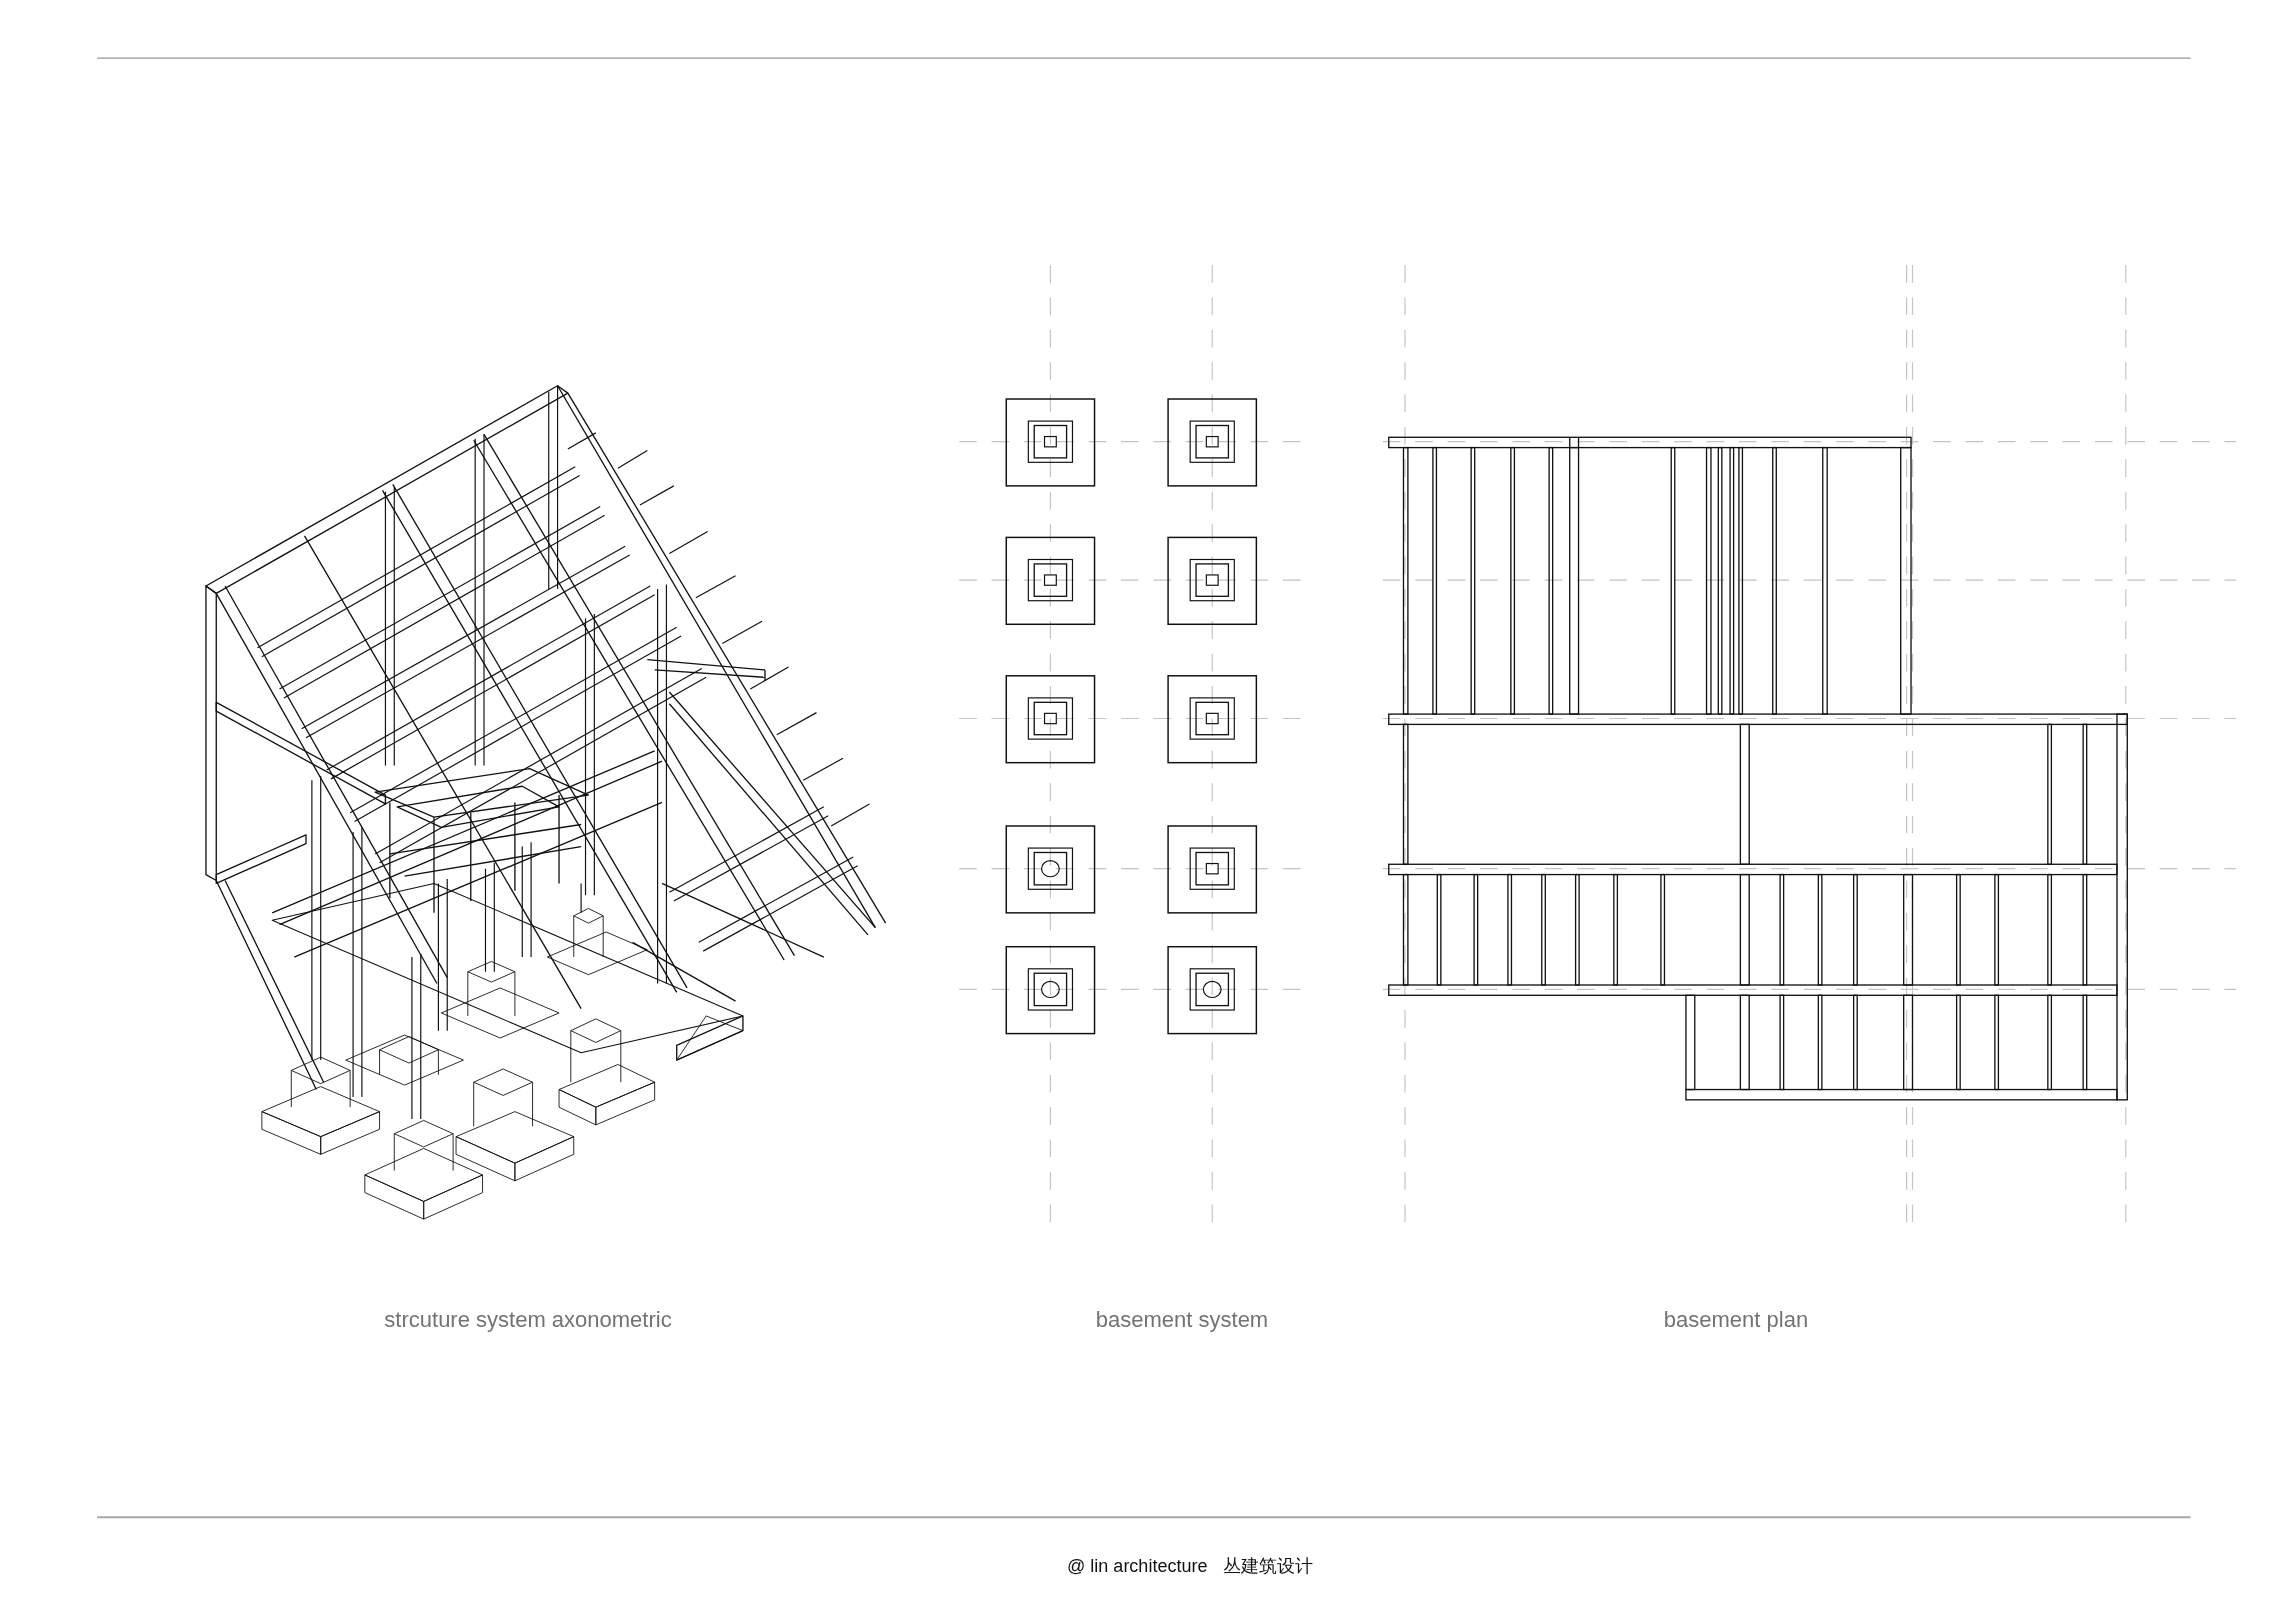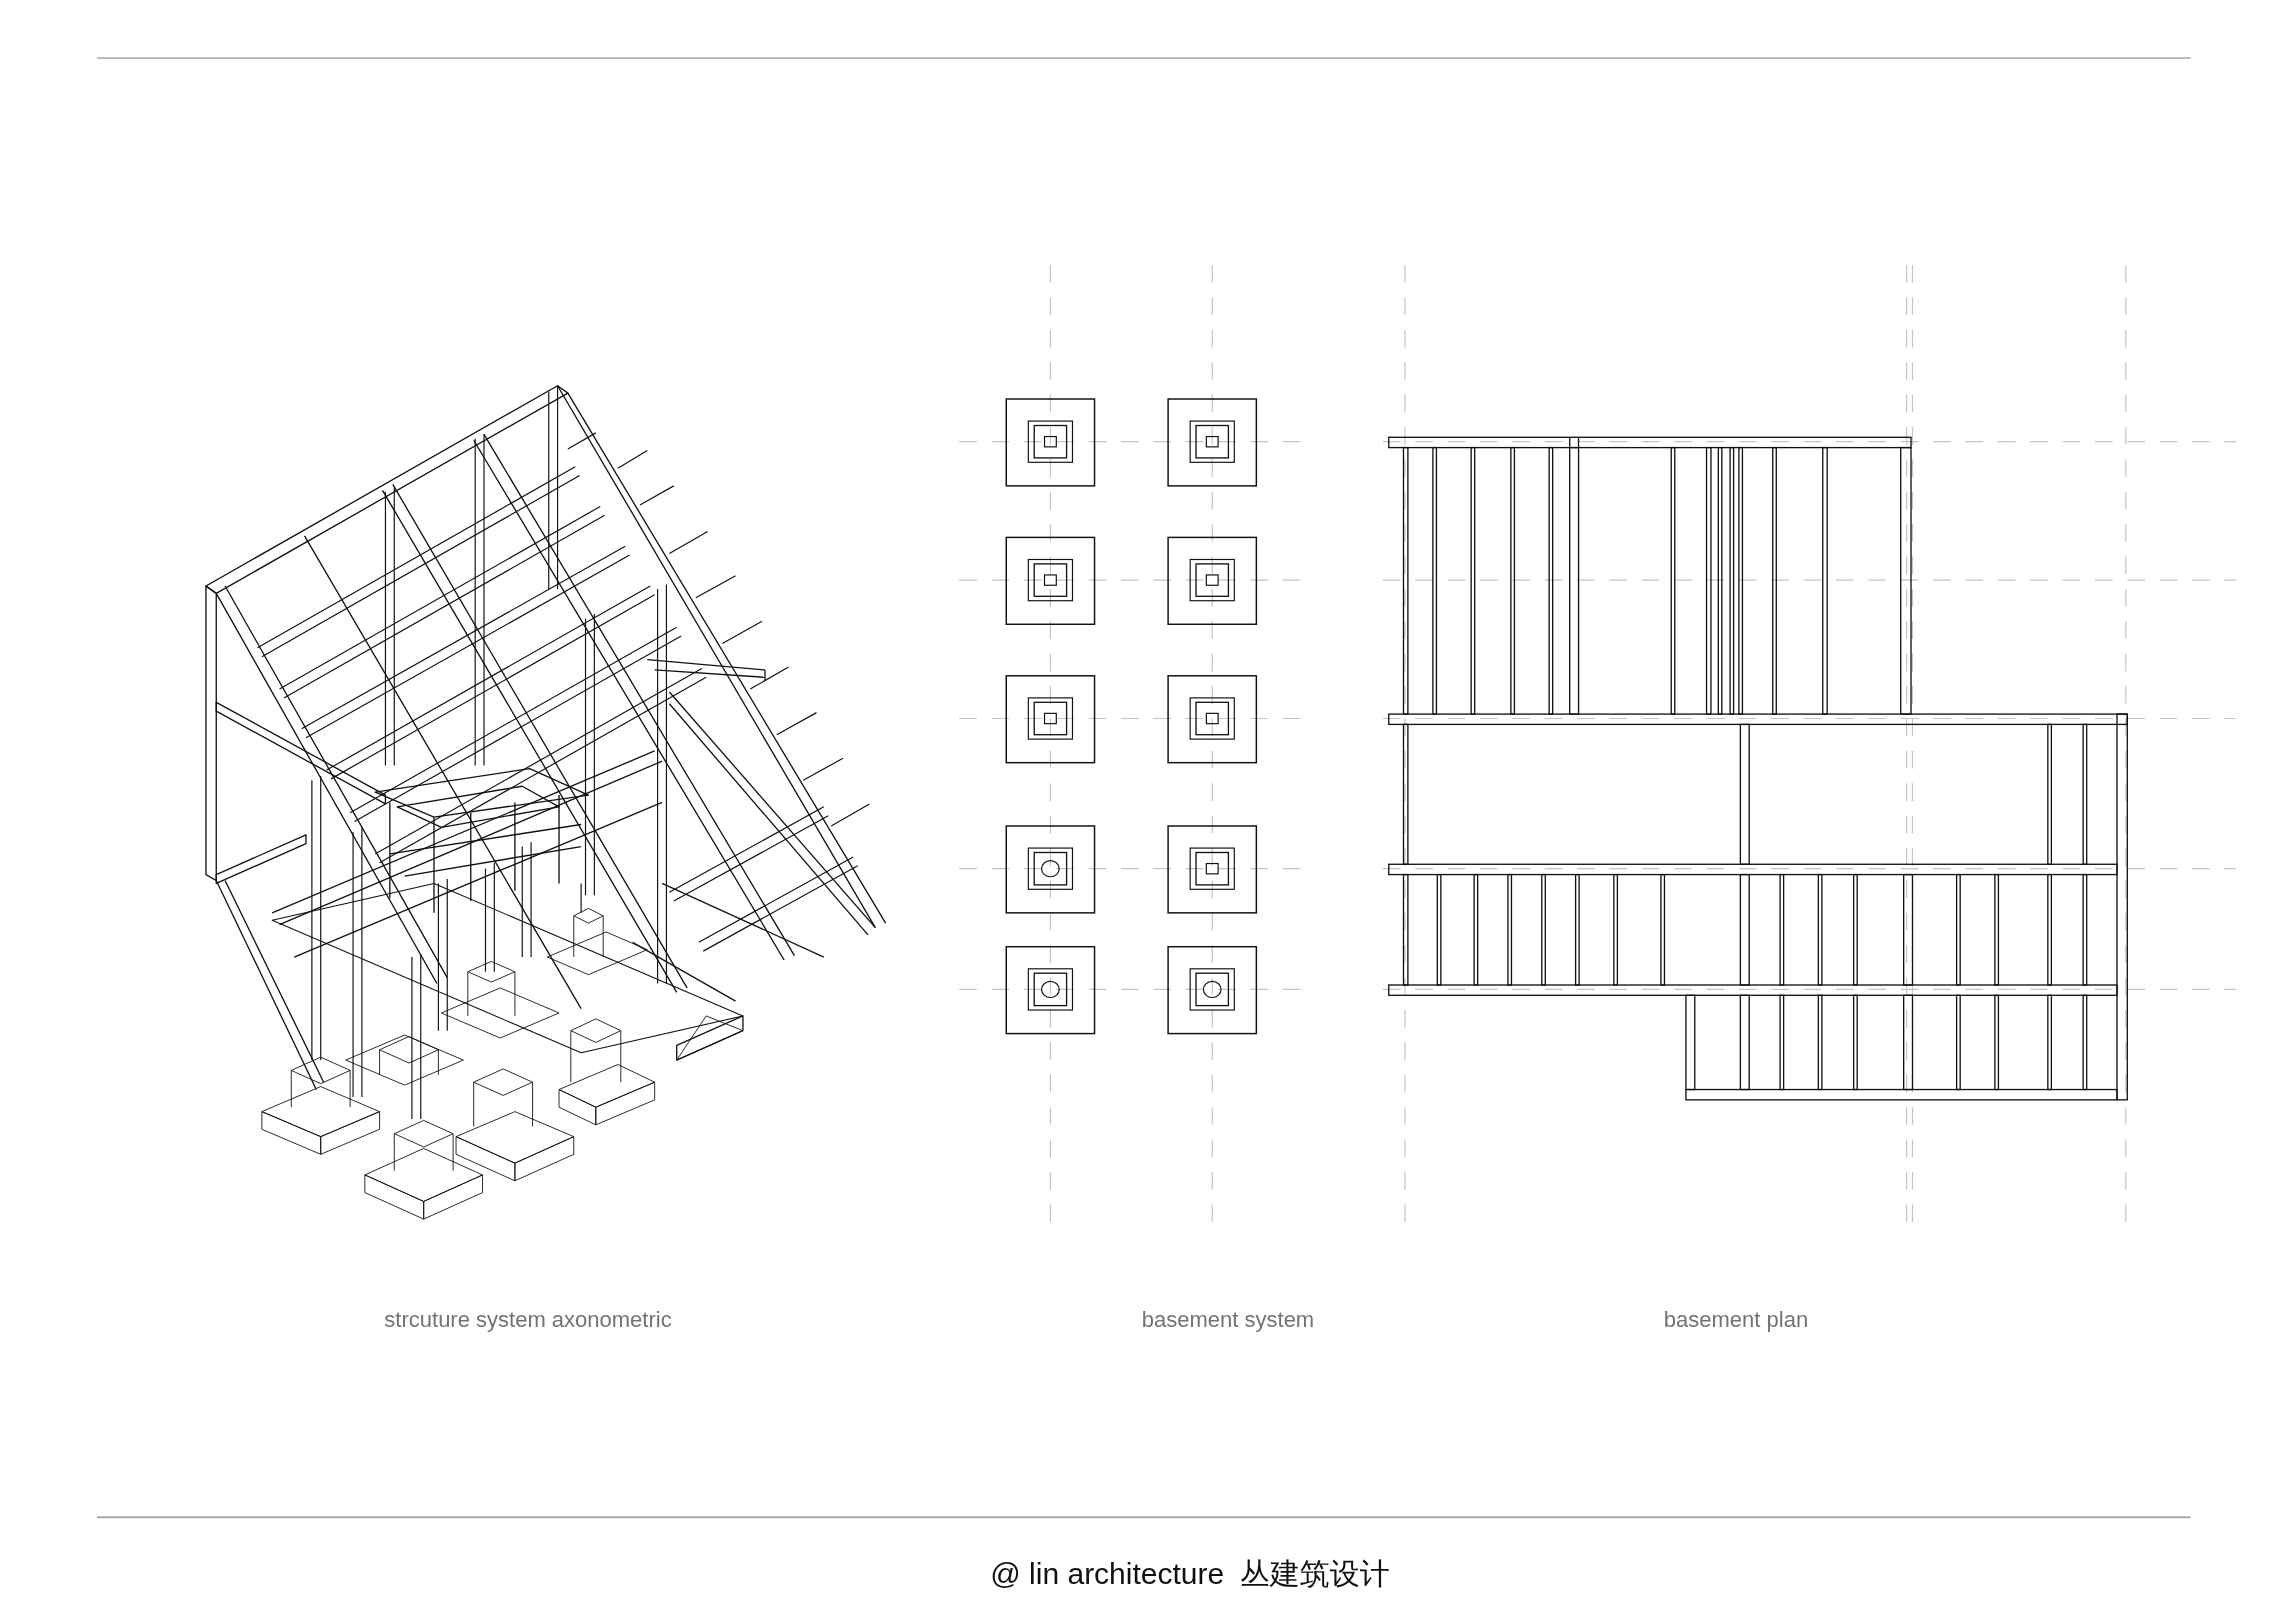--- a/index.html
+++ b/index.html
@@ -1,19 +1,19 @@
 <!DOCTYPE html>
 <html style="font-size:9.6px"><head>
 <meta charset="utf-8">
 <style>
   html, body { margin:0; padding:0; background:#ffffff; }
   body { width:2295px; height:1624px; overflow:hidden; position:relative; font-family:"Liberation Sans","DejaVu Sans",sans-serif; color:#111; }
   #canvas { position:absolute; left:0; top:0; width:2295px; height:1624px; }
   .caption { position:absolute; font-size:22px; color:#737373; white-space:nowrap; transform:translateX(-50%); letter-spacing:0; }
-  .footer { position:absolute; font-size:30px; color:#111; white-space:nowrap; transform:translateX(-50%); }
+  .footer { position:absolute; font-size:18px; color:#111; white-space:nowrap; transform:translateX(-50%); }
   .footer .cn { margin-left:15.5px; font-family:"DejaVu Sans",sans-serif; }
 </style>
 </head>
 <body>
 
 <svg id="canvas" viewBox="0 0 1560 1103" preserveAspectRatio="none" xmlns="http://www.w3.org/2000/svg">
 
   <line x1="66" y1="39.5" x2="1489" y2="39.5" stroke="#b4b4b4" stroke-width="1.2"></line>
   <line x1="66" y1="1030.5" x2="1489" y2="1030.5" stroke="#a8a8a8" stroke-width="1.2"></line>
 
@@ -307,19 +307,19 @@
         <rect x="1356" y="676" width="2.4" height="64"></rect>
         <rect x="1392" y="676" width="2.4" height="64"></rect>
         <rect x="1416" y="676" width="2.4" height="64"></rect>
       </g>
       <rect x="1146" y="740" width="293" height="7"></rect>
     </g>
   </g>
 </svg>
 
 <div class="caption" style="left:528px; top:1307px;">strcuture system axonometric</div>
-<div class="caption" style="left:1228px; top:1307px;">basement  system</div>
+<div class="caption" style="left:1182px; top:1307px;">basement  system</div>
 <div class="caption" style="left:1736px; top:1307px;">basement plan</div>
 
 <div class="footer" style="left:1190px; top:1554px;">
   <span>@ lin architecture</span><span class="cn">丛建筑设计</span>
 </div>
 
 
 </body></html>

